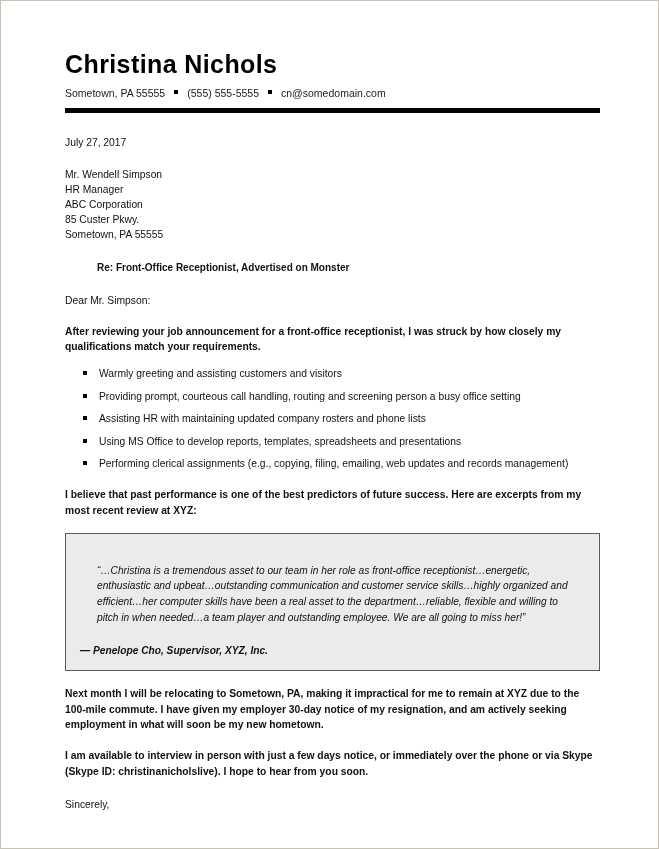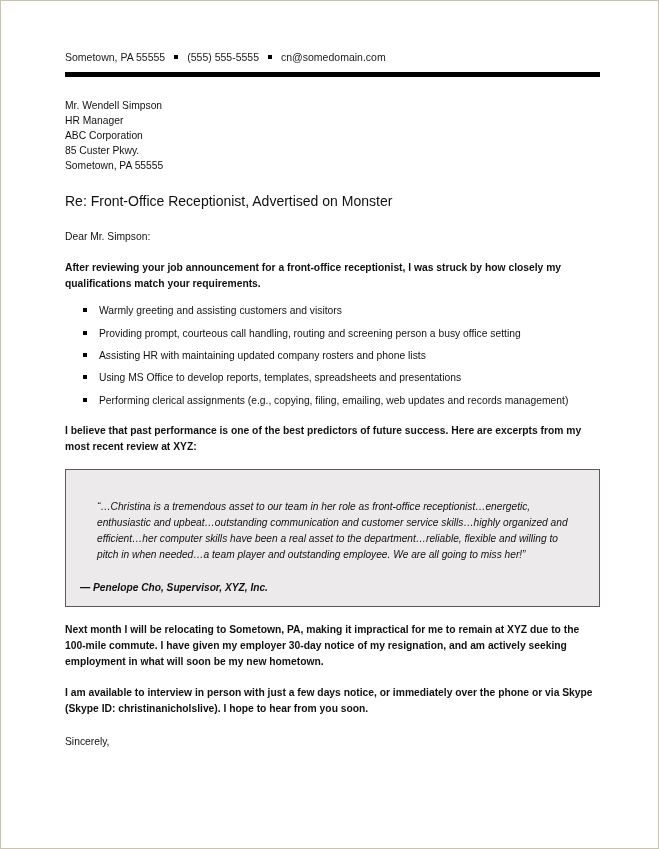--- a/index.html
+++ b/index.html
@@ -68,22 +68,23 @@
     font-size: 10.3px;
     line-height: 1.55;
     color: #111;
   }
   .date {
     margin-bottom: 18px;
   }
   .addr div { line-height: 1.45; }
   .subject {
     margin-top: 17px;
-    font-weight: normal;
-    font-size: 14px;
+    font-weight: bold;
+    font-size: 10px;
+    margin-left: 32px;
   }
   .salutation {
     margin-top: 17px;
   }
   p.para {
     margin: 15px 0 0 0;
     line-height: 1.55;
     font-weight: bold;
   }
   ul.bullets {
@@ -128,32 +129,34 @@
   .signature-space { height: 42px; }
   b { font-weight: normal; margin-top: 8px; }
 </style>
 </head>
 <body>
 
 <div class="page">
   <div class="inner">
 
     <div class="letterhead">
+      <div class="name">Christina Nichols</div>
       <div class="contact-line">
         <span class="contact-item">Sometown, PA 55555</span>
         <span class="sep"></span>
         <span class="contact-item">(555) 555-5555</span>
         <span class="sep"></span>
         <span class="contact-item">cn@somedomain.com</span>
       </div>
       <div class="rule"></div>
     </div>
 
     <div class="body-area">
 
+      <div class="date">July 27, 2017</div>
 
       <div class="addr">
         <div>Mr. Wendell Simpson</div>
         <div>HR Manager</div>
         <div>ABC Corporation</div>
         <div>85 Custer Pkwy.</div>
         <div>Sometown, PA 55555</div>
       </div>
 
       <div class="subject">Re: Front-Office Receptionist, Advertised on Monster</div>

